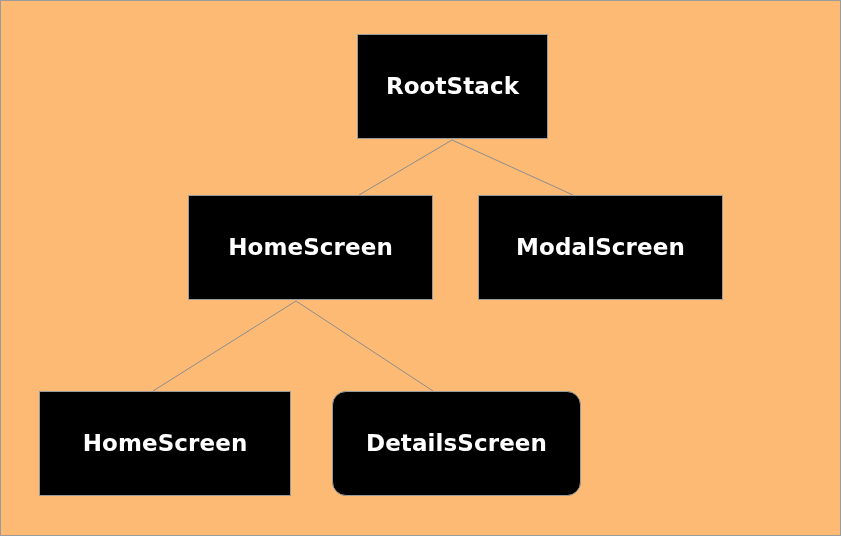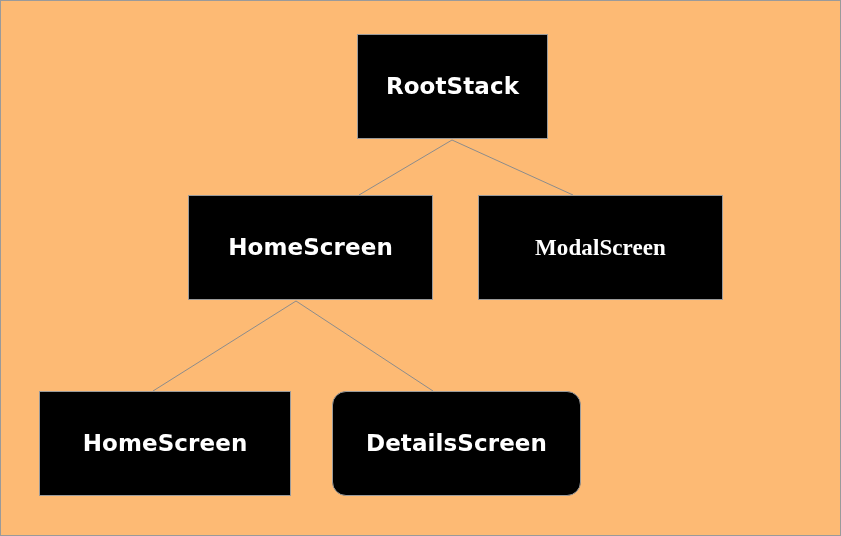--- a/index.html
+++ b/index.html
@@ -65,21 +65,21 @@
 
   <div class="node" style="left: 356px; top: 33px; width: 191px; height: 105px; background: rgb(0, 0, 0); border-color: rgb(154, 154, 154);">
     <span class="node-label" style="color: rgb(255, 255, 255);">RootStack</span>
   </div>
 
   <div class="node" style="left: 187px; top: 194px; width: 245px; height: 105px; background: rgb(0, 0, 0); border-color: rgb(154, 154, 154);">
     <span class="node-label" style="color: rgb(255, 255, 255);">HomeScreen</span>
   </div>
 
   <div class="node" style="left: 477px; top: 194px; width: 245px; height: 105px; background: rgb(0, 0, 0); border-color: rgb(154, 154, 154);">
-    <span class="node-label" style="color: rgb(255, 255, 255); font-family: Liberation Serif, serif;">ModalScreen</span>
+    <span class="node-label" style="color: rgb(255, 255, 255);">ModalScreen</span>
   </div>
 
   <div class="node" style="left: 38px; top: 390px; width: 252px; height: 105px; background: rgb(0, 0, 0); border-color: rgb(154, 154, 154);">
     <span class="node-label" style="color: rgb(255, 255, 255); text-align: center;">HomeScreen</span>
   </div>
 
   <div class="node" style="left: 331px; top: 390px; width: 249px; height: 105px; background: rgb(0, 0, 0); border-color: rgb(154, 154, 154); border-radius: 14px;">
     <span class="node-label" style="color: rgb(255, 255, 255);">DetailsScreen</span>
   </div>
 

